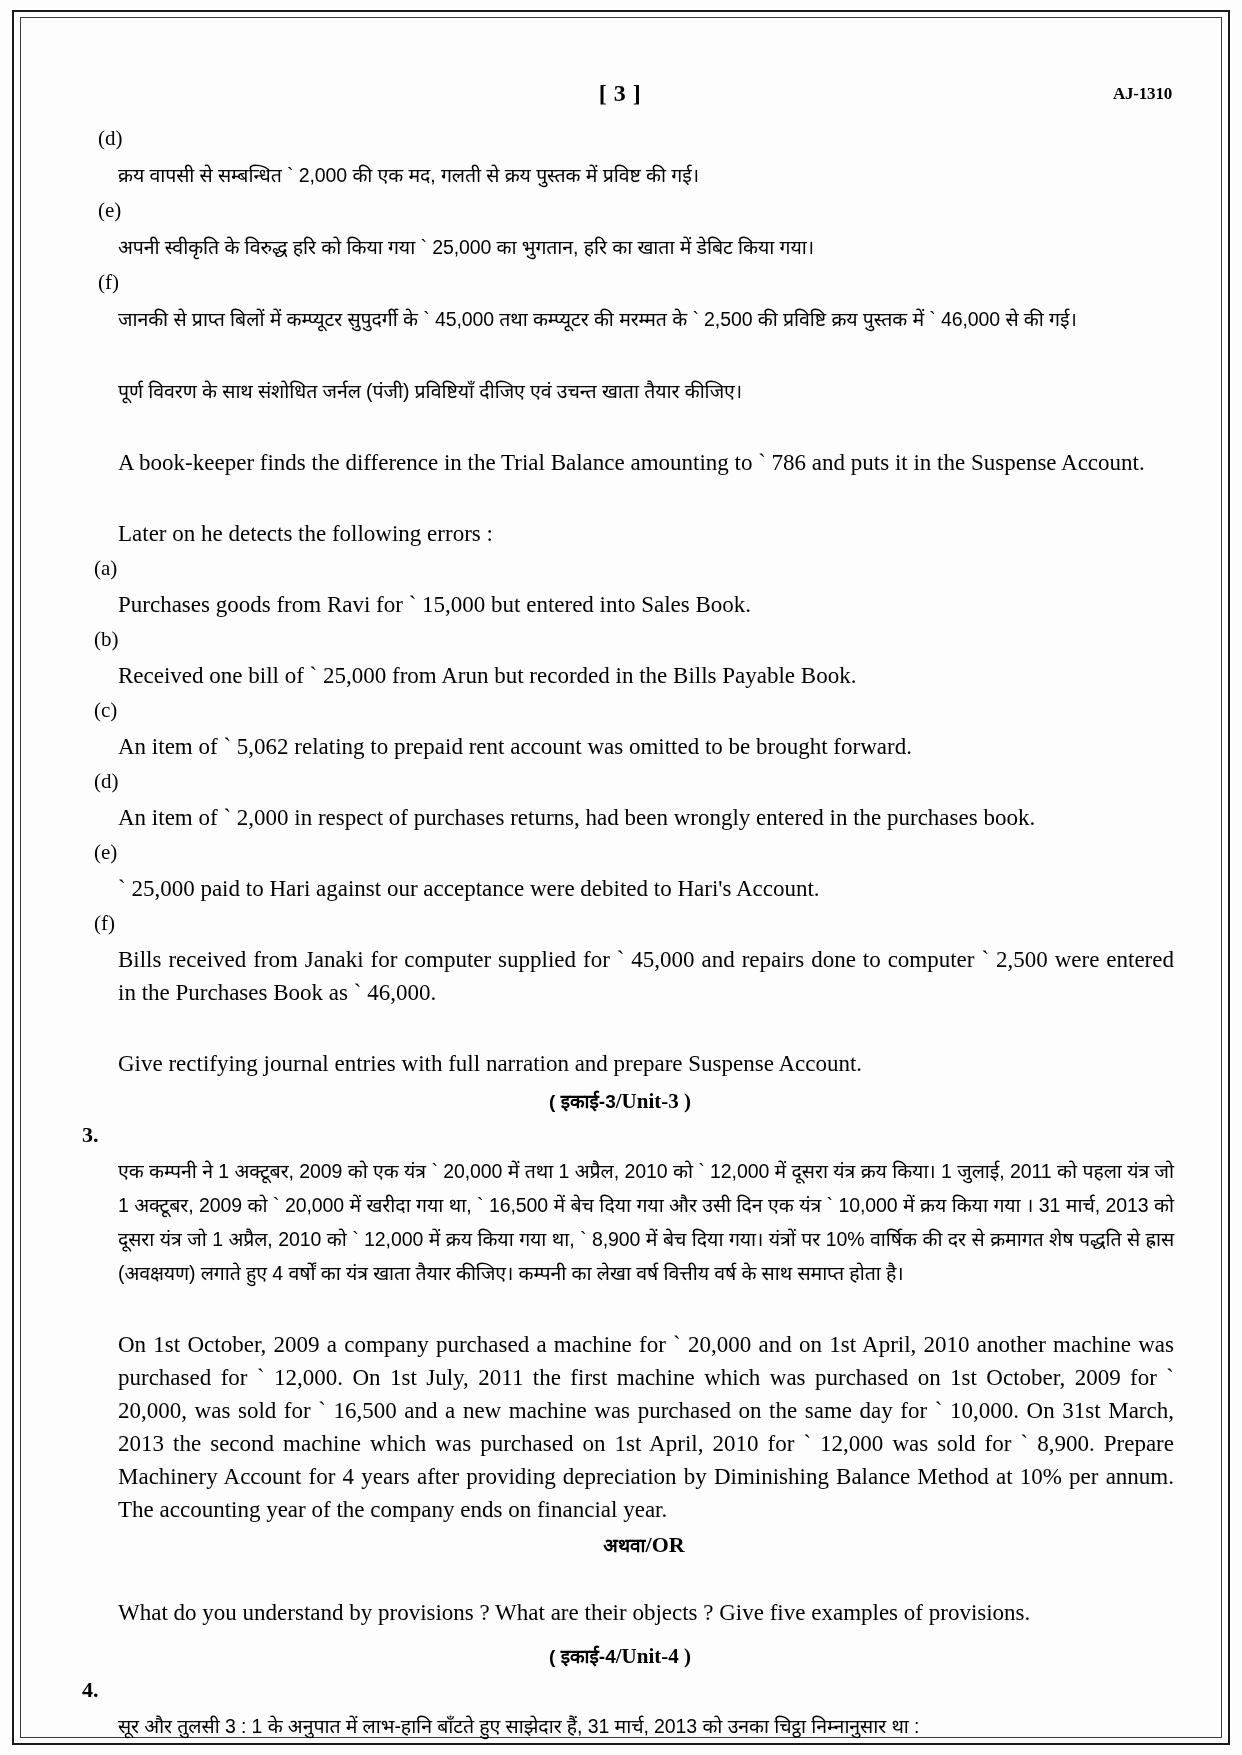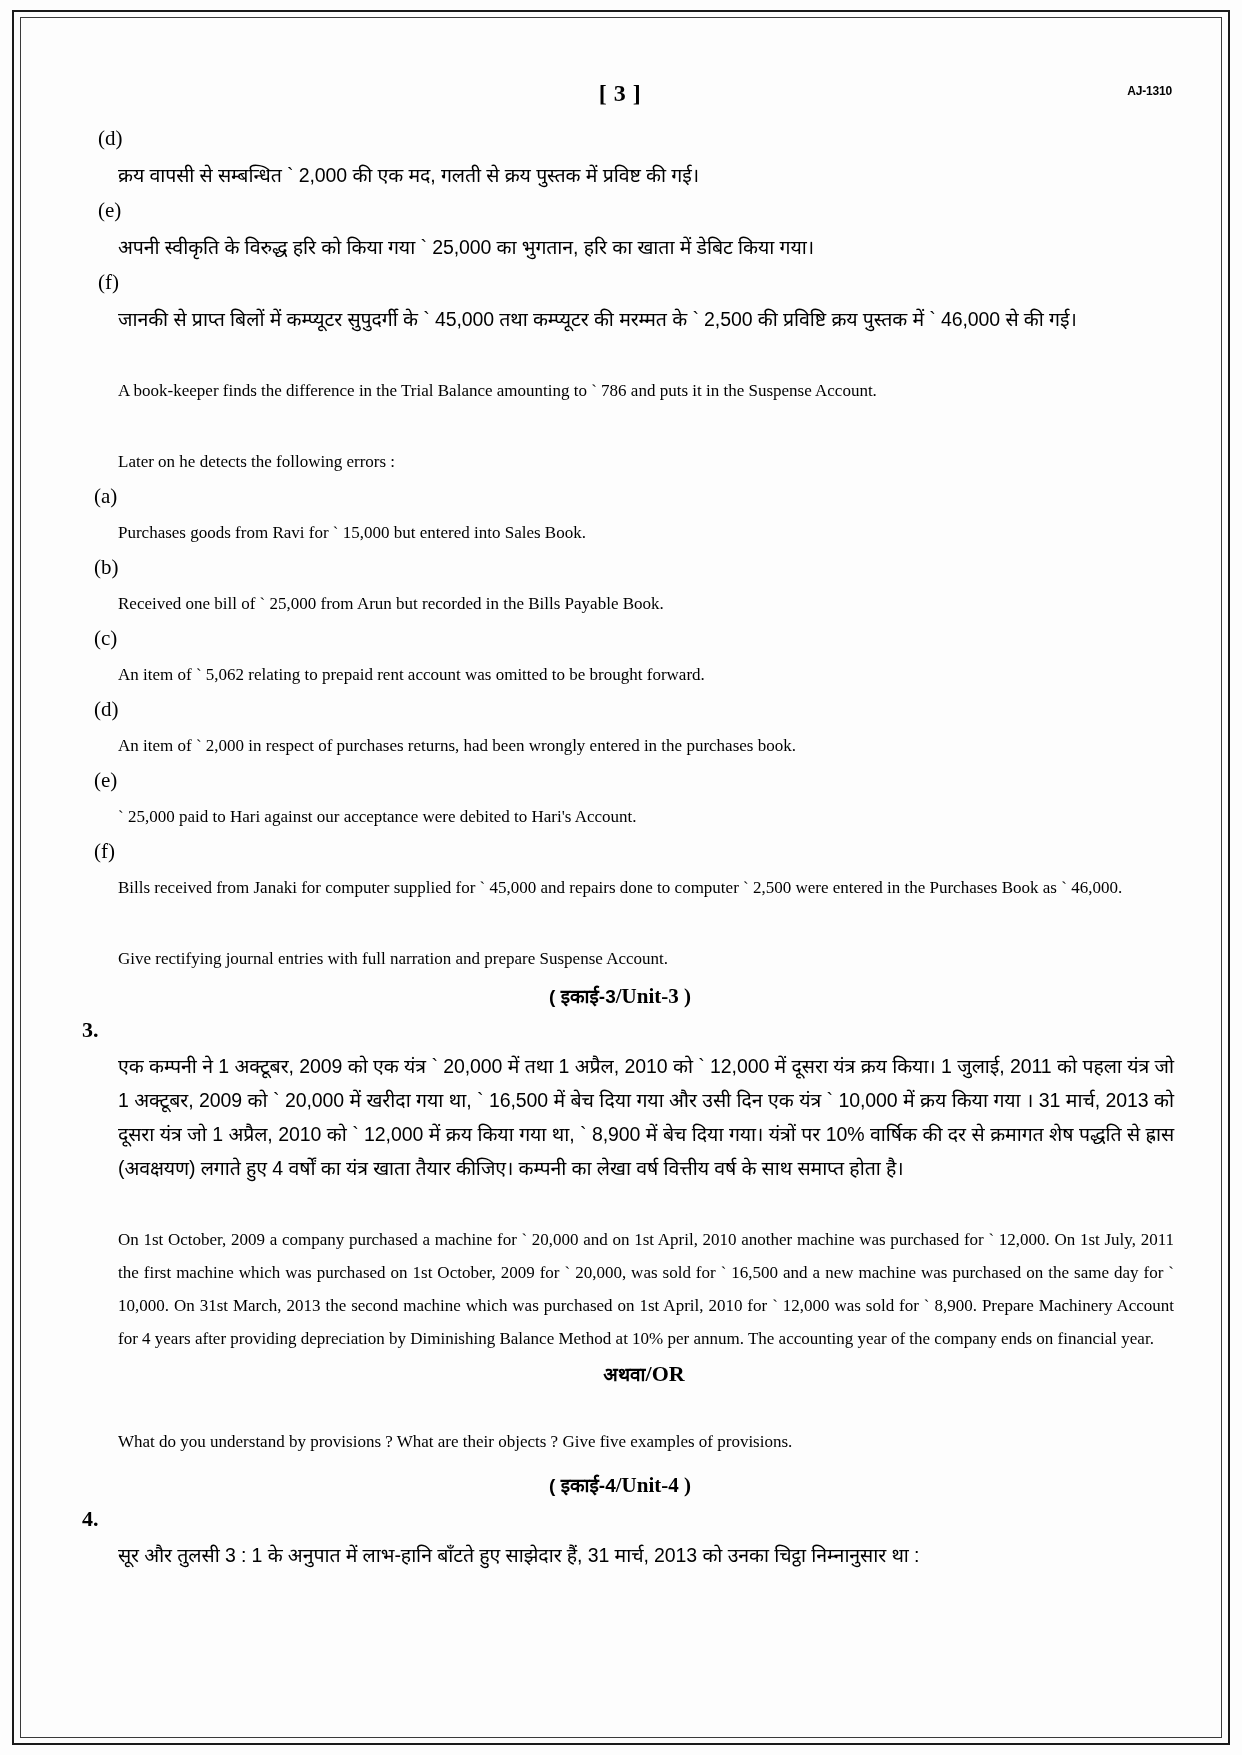--- a/index.html
+++ b/index.html
@@ -55,23 +55,23 @@
   .page-number {
     text-align: center;
     font-size: 24px;
     font-weight: bold;
     letter-spacing: 0.5px;
   }
   .paper-code {
     position: absolute;
     right: 8px;
     top: 4px;
-    font-size: 12px;
-    font-weight: bold;
-    font-family: Liberation Sans, sans-serif;
+    font-size: 17px;
+    font-weight: bold;
+    font-family: Liberation Serif, serif;
     letter-spacing: -0.2px;
   }
 
   
   .row {
     display: flex;
     align-items: flex-start;
     margin-top: 2px;
   }
   .marker {
@@ -112,21 +112,21 @@
   .body-text.noj { text-align: left; }
 
   .hindi {
     font-family: "Liberation Sans", "DejaVu Sans", sans-serif;
     font-size: 19.5px;
     line-height: 34px;
     letter-spacing: -0.1px;
   }
   .english {
     font-family: "Liberation Serif", "DejaVu Serif", serif;
-    font-size: 17px;
+    font-size: 23px;
     line-height: 33px;
   }
 
   
   .center-head {
     text-align: center;
     font-weight: bold;
     margin: 8px 0 4px 0;
     font-size: 21px;
   }
@@ -176,20 +176,24 @@
     <div class="row">
       <div class="marker hi">(e)</div>
       <div class="body-text hindi">अपनी स्वीकृति के विरुद्ध हरि को किया गया ` 25,000 का भुगतान, हरि का खाता में डेबिट किया गया।</div>
     </div>
 
     <div class="row">
       <div class="marker hi">(f)</div>
       <div class="body-text hindi">जानकी से प्राप्त बिलों में कम्प्यूटर सुपुदर्गी के ` 45,000 तथा कम्प्यूटर की मरम्मत के ` 2,500 की प्रविष्टि क्रय पुस्तक में ` 46,000 से की गई।</div>
     </div>
 
+    <div class="row">
+      <div class="marker blank"></div>
+      <div class="body-text hindi noj">पूर्ण विवरण के साथ संशोधित जर्नल (पंजी) प्रविष्टियाँ दीजिए एवं उचन्त खाता तैयार कीजिए।</div>
+    </div>
 
     <div class="row">
       <div class="marker blank"></div>
       <div class="body-text english">A book-keeper finds the difference in the Trial Balance amounting to ` 786 and puts it in the Suspense Account.</div>
     </div>
 
     <div class="row">
       <div class="marker blank"></div>
       <div class="body-text english noj">Later on he detects the following errors :</div>
     </div>

